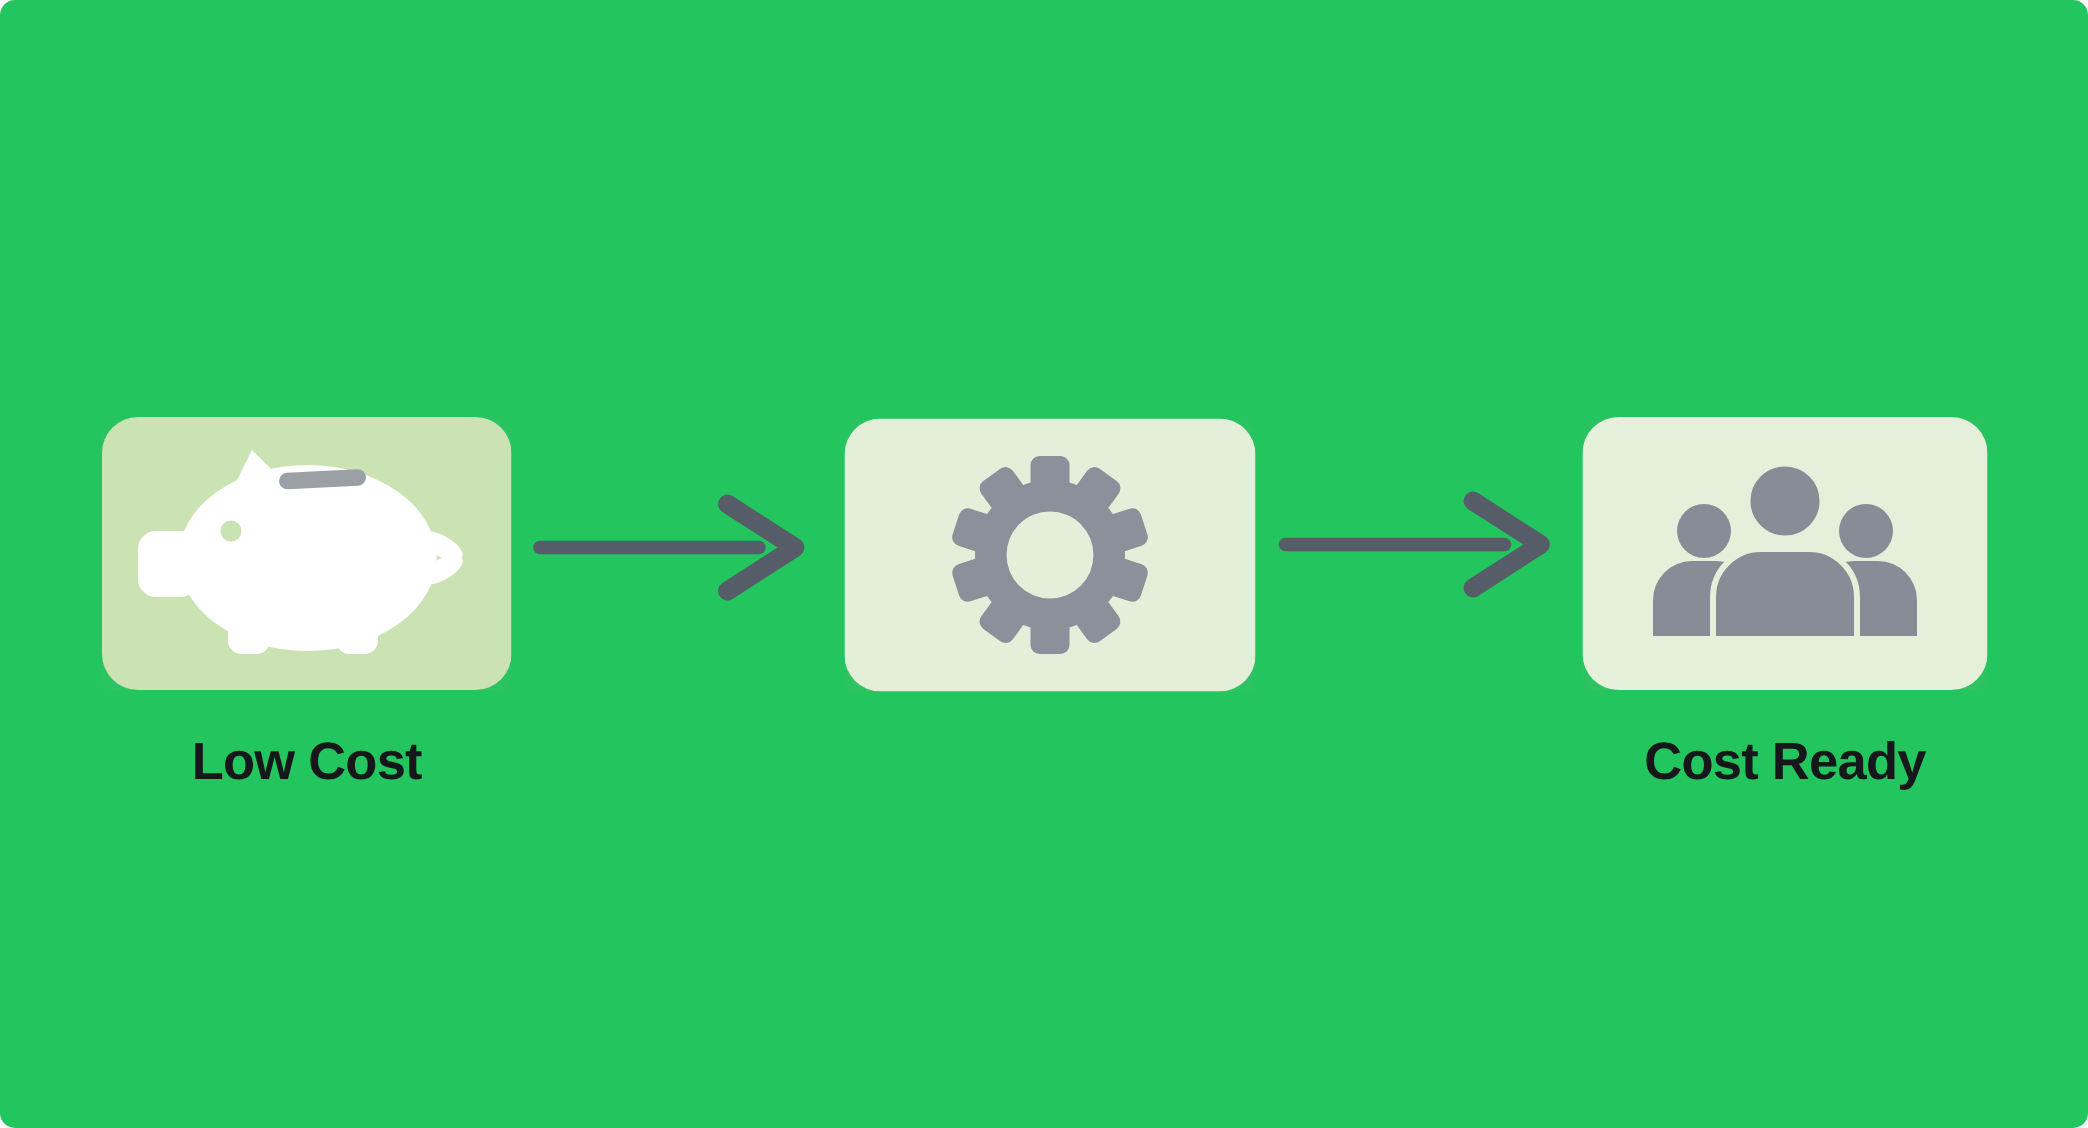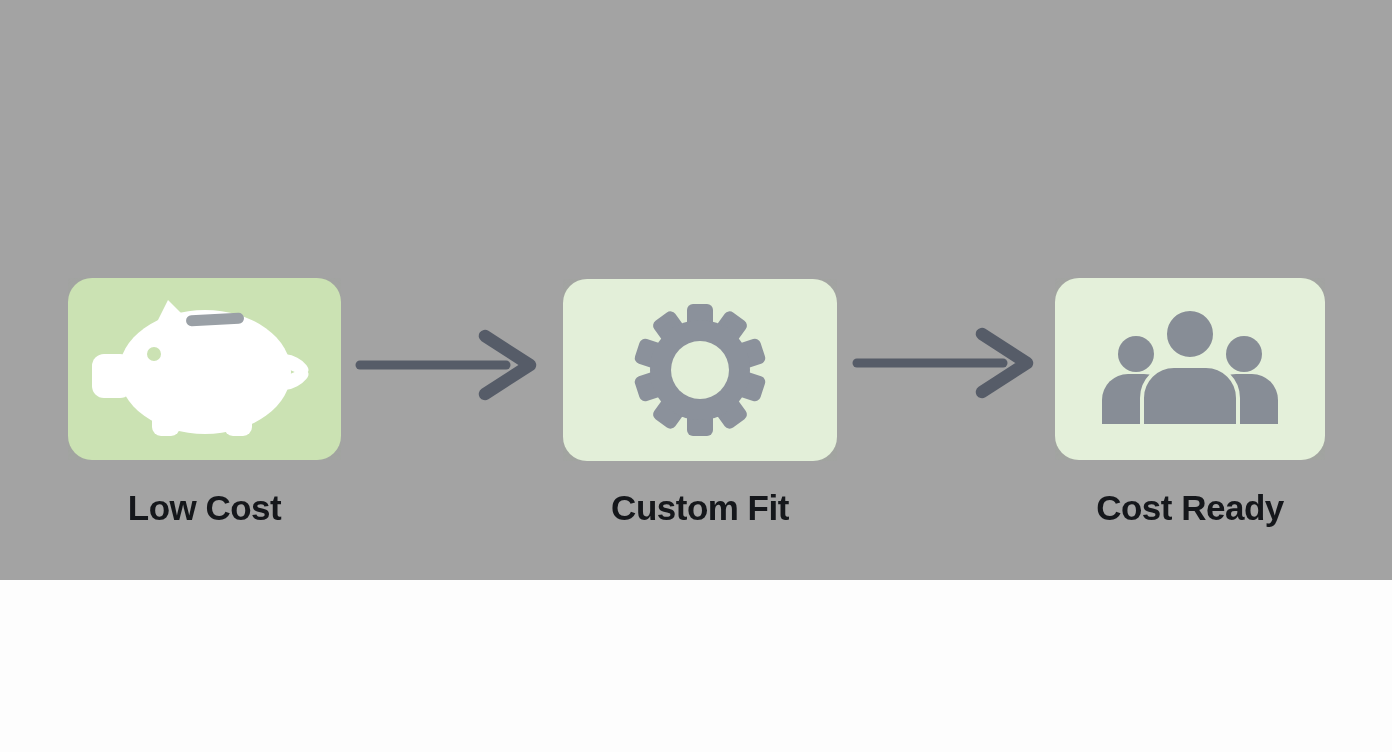--- a/index.html
+++ b/index.html
@@ -1,22 +1,23 @@
 <!DOCTYPE html>
 <html><head>
 <meta charset="utf-8">
 <style>
   html, body { margin: 0; padding: 0; background: #fdfdfd; }
   .stage {
     position: relative;
     width: 1392px;
-    height: 580px;
-    background: #a3a3a3;
+    height: 752px;
+    background: #22c55e;
     font-family: "Liberation Sans", sans-serif;
     overflow: hidden;
+    border-radius: 10px;
   }
   .boxsvg { position: absolute; display: block; }
   .boxsvg.b1 { left: 68px;   top: 278px; }
   .boxsvg.b2 { left: 563px;  top: 279px; }
   .boxsvg.b3 { left: 1055px; top: 278px; }
   .bgrect { filter: drop-shadow(0 3px 10px rgba(150,175,140,0.25)); }
   .caption {
     position: absolute;
     top: 486px;
     font-size: 35px;
@@ -101,21 +102,20 @@
             <rect x="57" y="4" width="26" height="28" rx="6"></rect>
           </g>
         <g transform="rotate(324 70 70)">
             <rect x="57" y="4" width="26" height="28" rx="6"></rect>
           </g>
         <circle cx="70" cy="70" r="50"></circle>
       </g>
       <circle cx="70" cy="70" r="29" fill="#e3efd9"></circle>
     </g>
   </svg>
-  <div class="caption c2">Custom Fit</div>
 
   <svg class="arrowsvg a2" width="185" height="80" viewBox="0 0 185 80">
     <g fill="none" stroke-linecap="round" stroke-linejoin="round" stroke="#565c68">
       <path d="M6 40 H152" stroke-width="9"></path>
       <path d="M131 11 L176 40 L131 69" stroke-width="12.5"></path>
     </g>
   </svg>
 
   <svg class="boxsvg b3" width="270" height="182" viewBox="0 0 270 182">
     <rect class="bgrect" x="0" y="0" width="270" height="182" rx="24" fill="#e4f0da"></rect>

